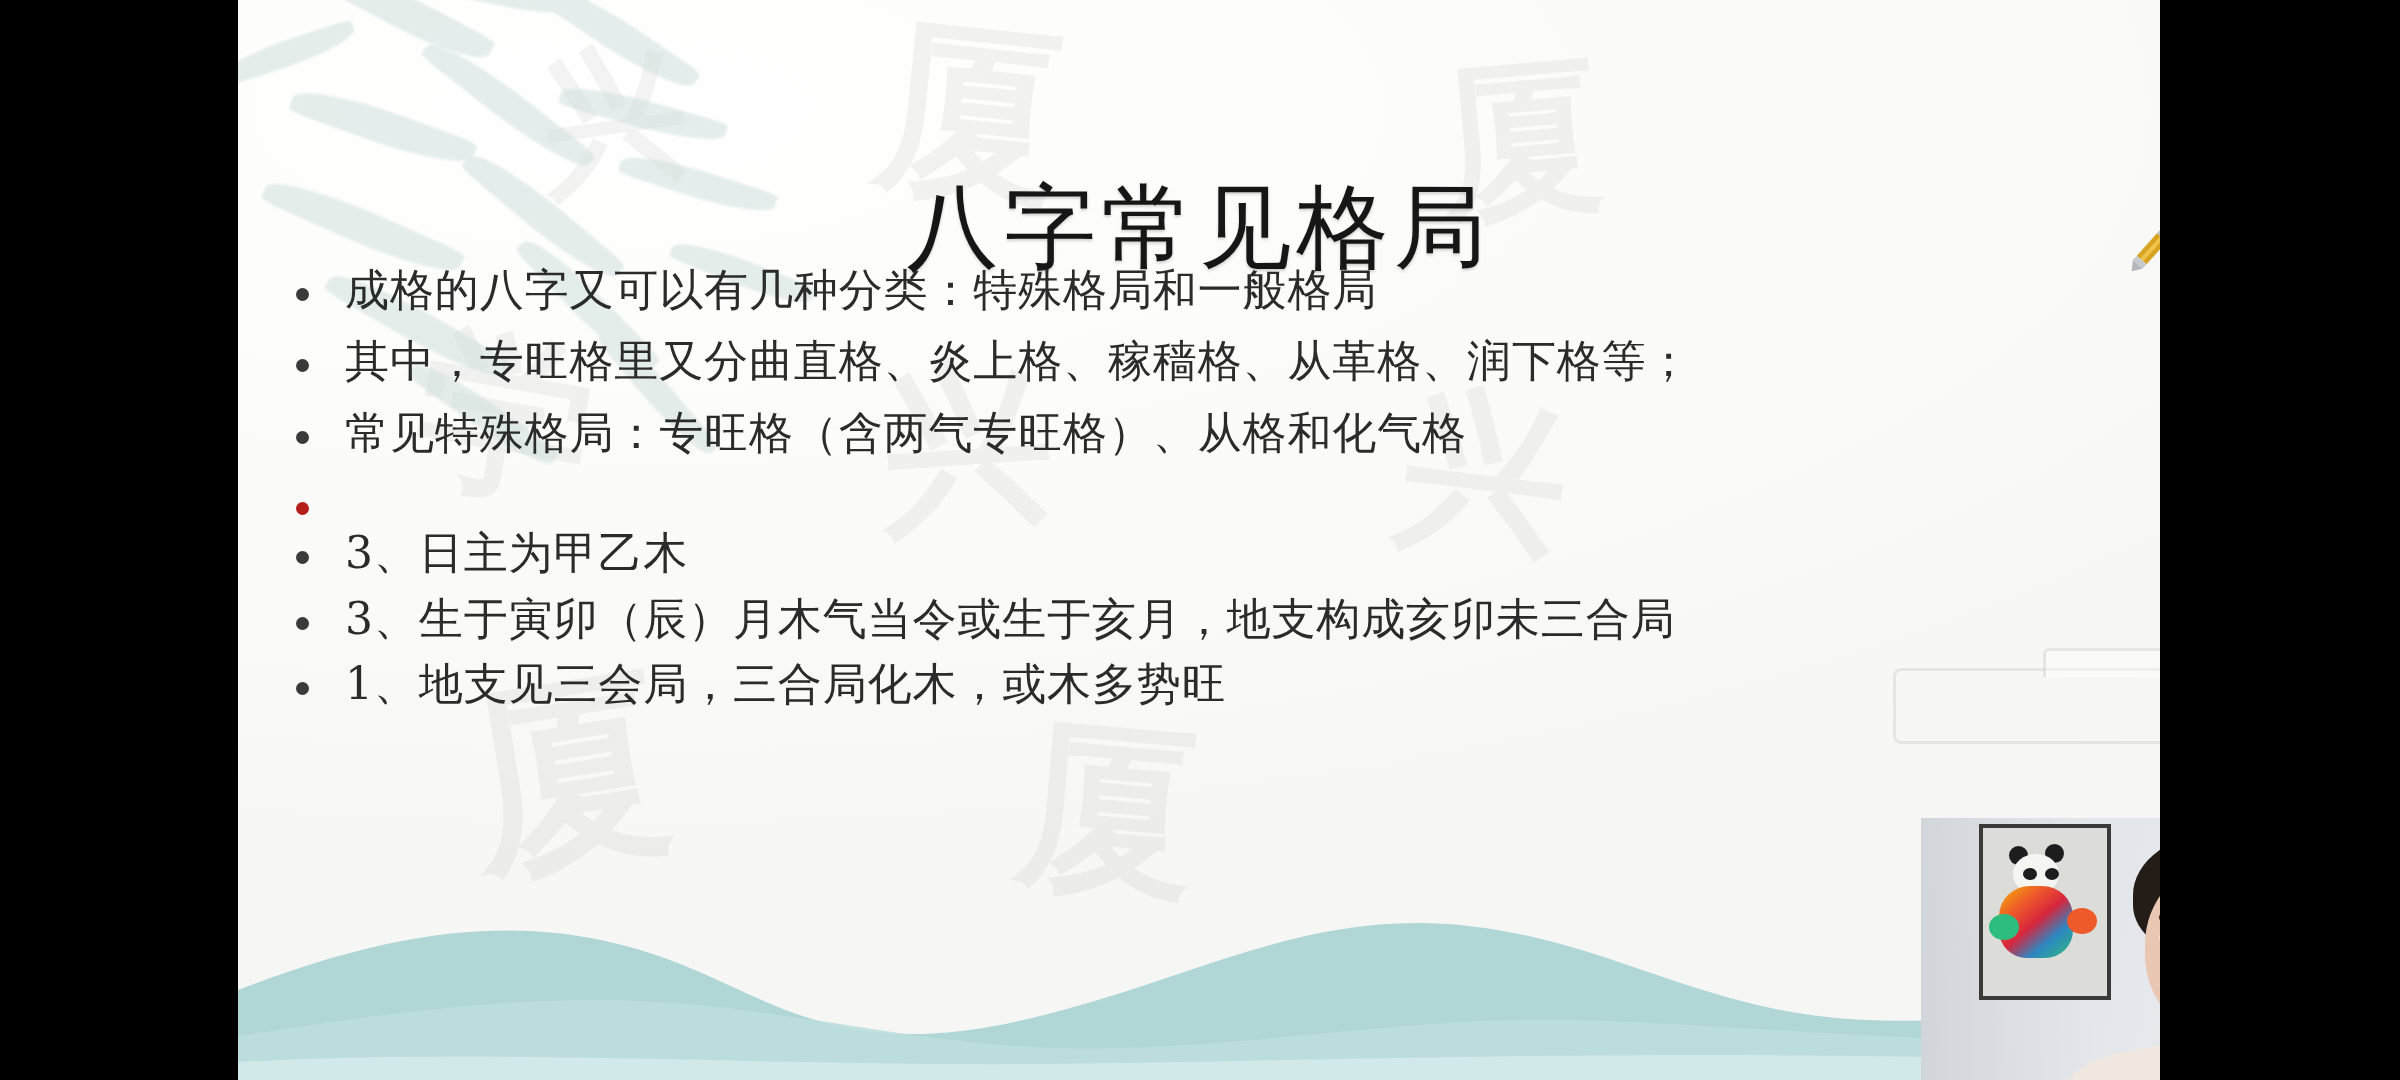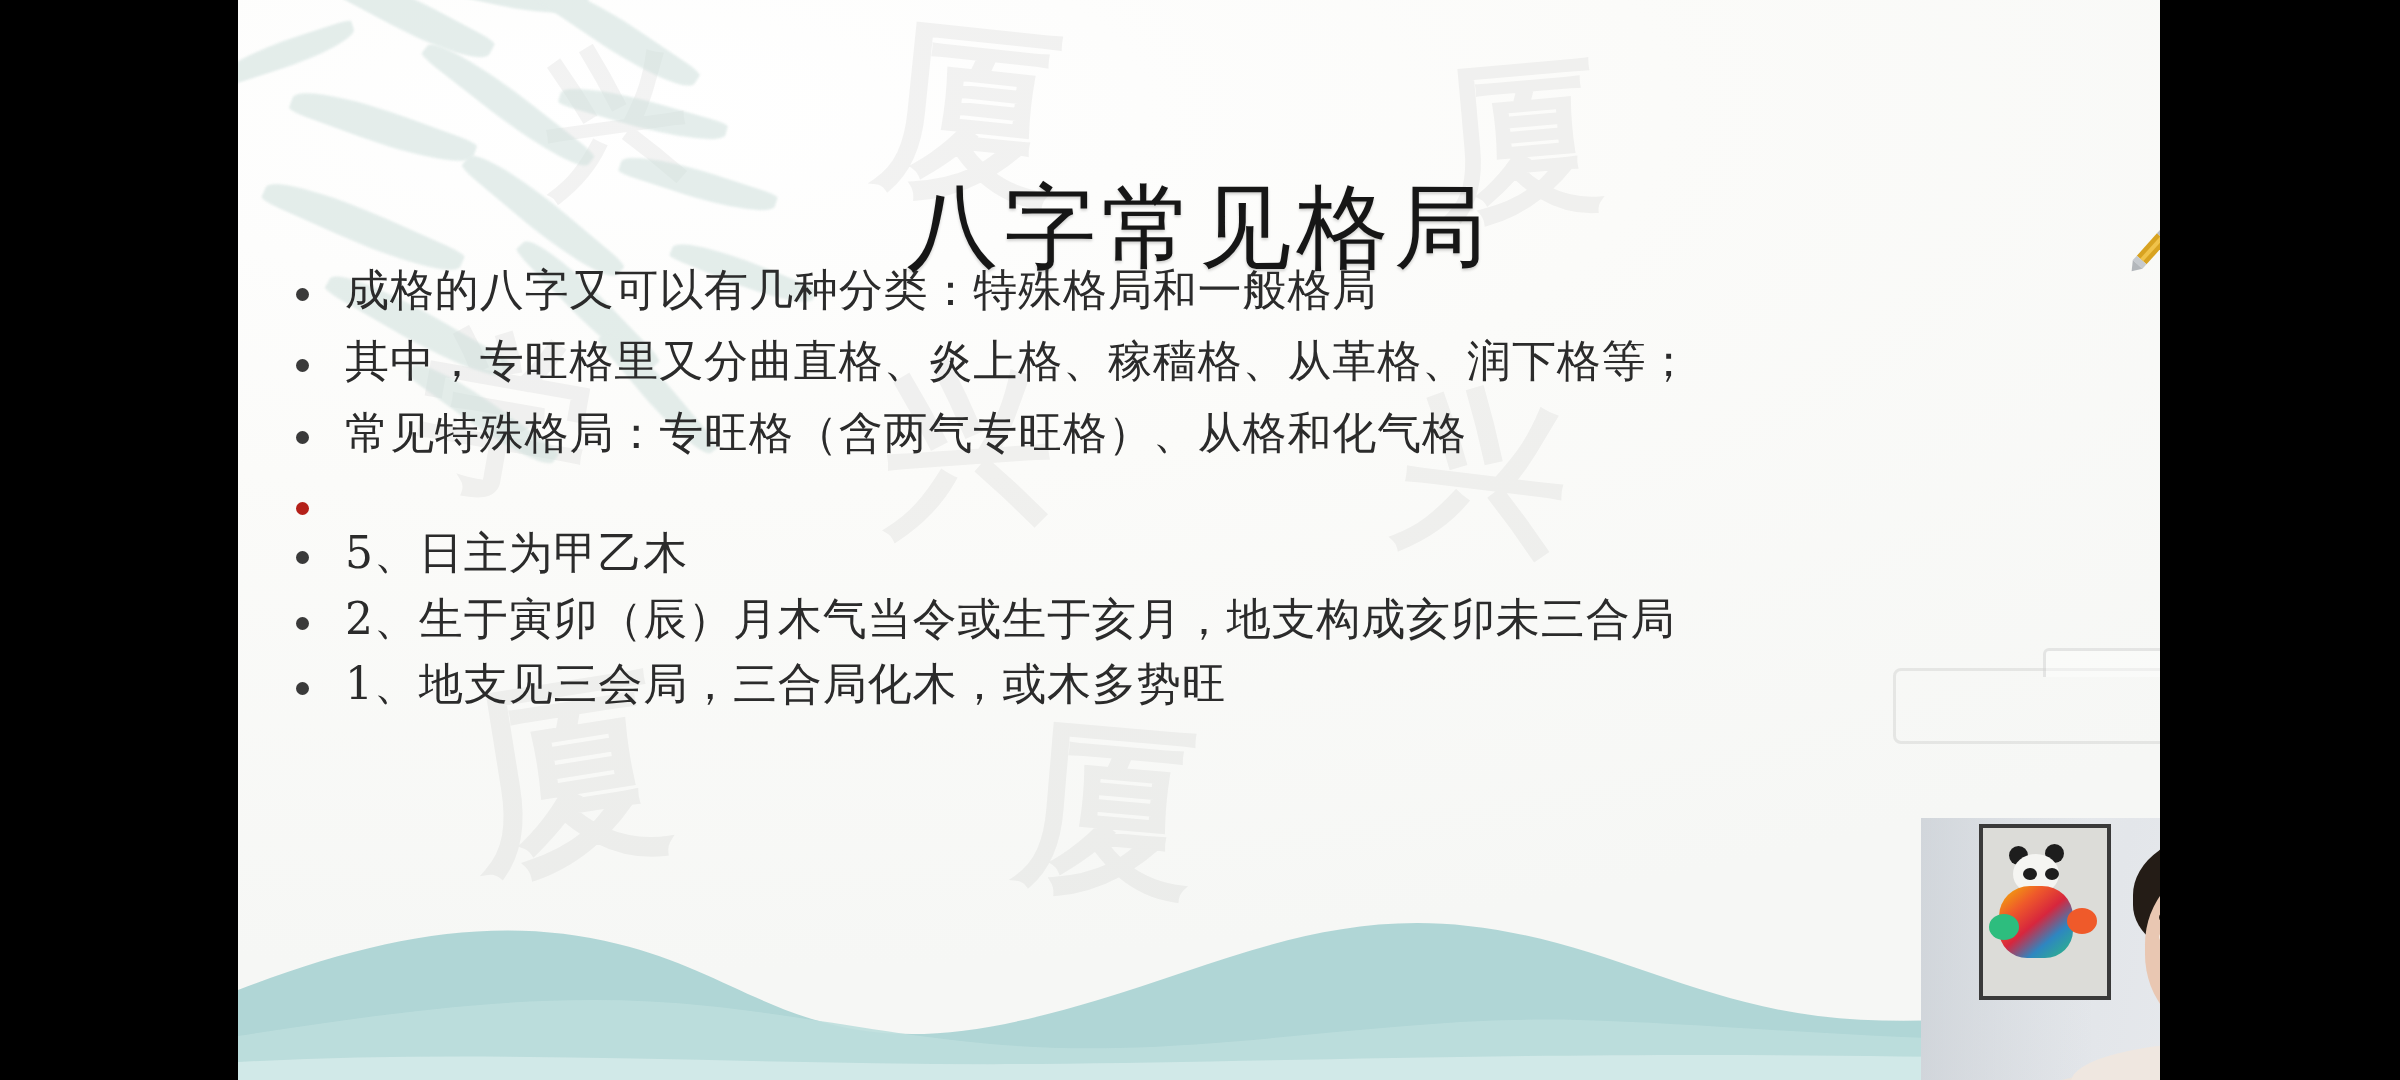--- a/index.html
+++ b/index.html
@@ -201,26 +201,26 @@
         <span class="dot"></span>
         <span class="btext">常见特殊格局：专旺格（含两气专旺格）、从格和化气格</span>
       </div>
 
       <div class="bullet-row red sp">
         <span class="dot"></span>
       </div>
 
       <div class="bullet-row sp">
         <span class="dot"></span>
-        <span class="btext">5、日主为甲乙木</span>
+        <span class="btext">3、日主为甲乙木</span>
       </div>
 
       <div class="bullet-row sp">
         <span class="dot"></span>
-        <span class="btext">2、生于寅卯（辰）月木气当令或生于亥月，地支构成亥卯未三合局</span>
+        <span class="btext">3、生于寅卯（辰）月木气当令或生于亥月，地支构成亥卯未三合局</span>
       </div>
 
 
       <div class="bullet-row sp">
         <span class="dot"></span>
         <span class="btext">1、地支见三会局，三合局化木，或木多势旺</span>
       </div>
 
     </div>
 

